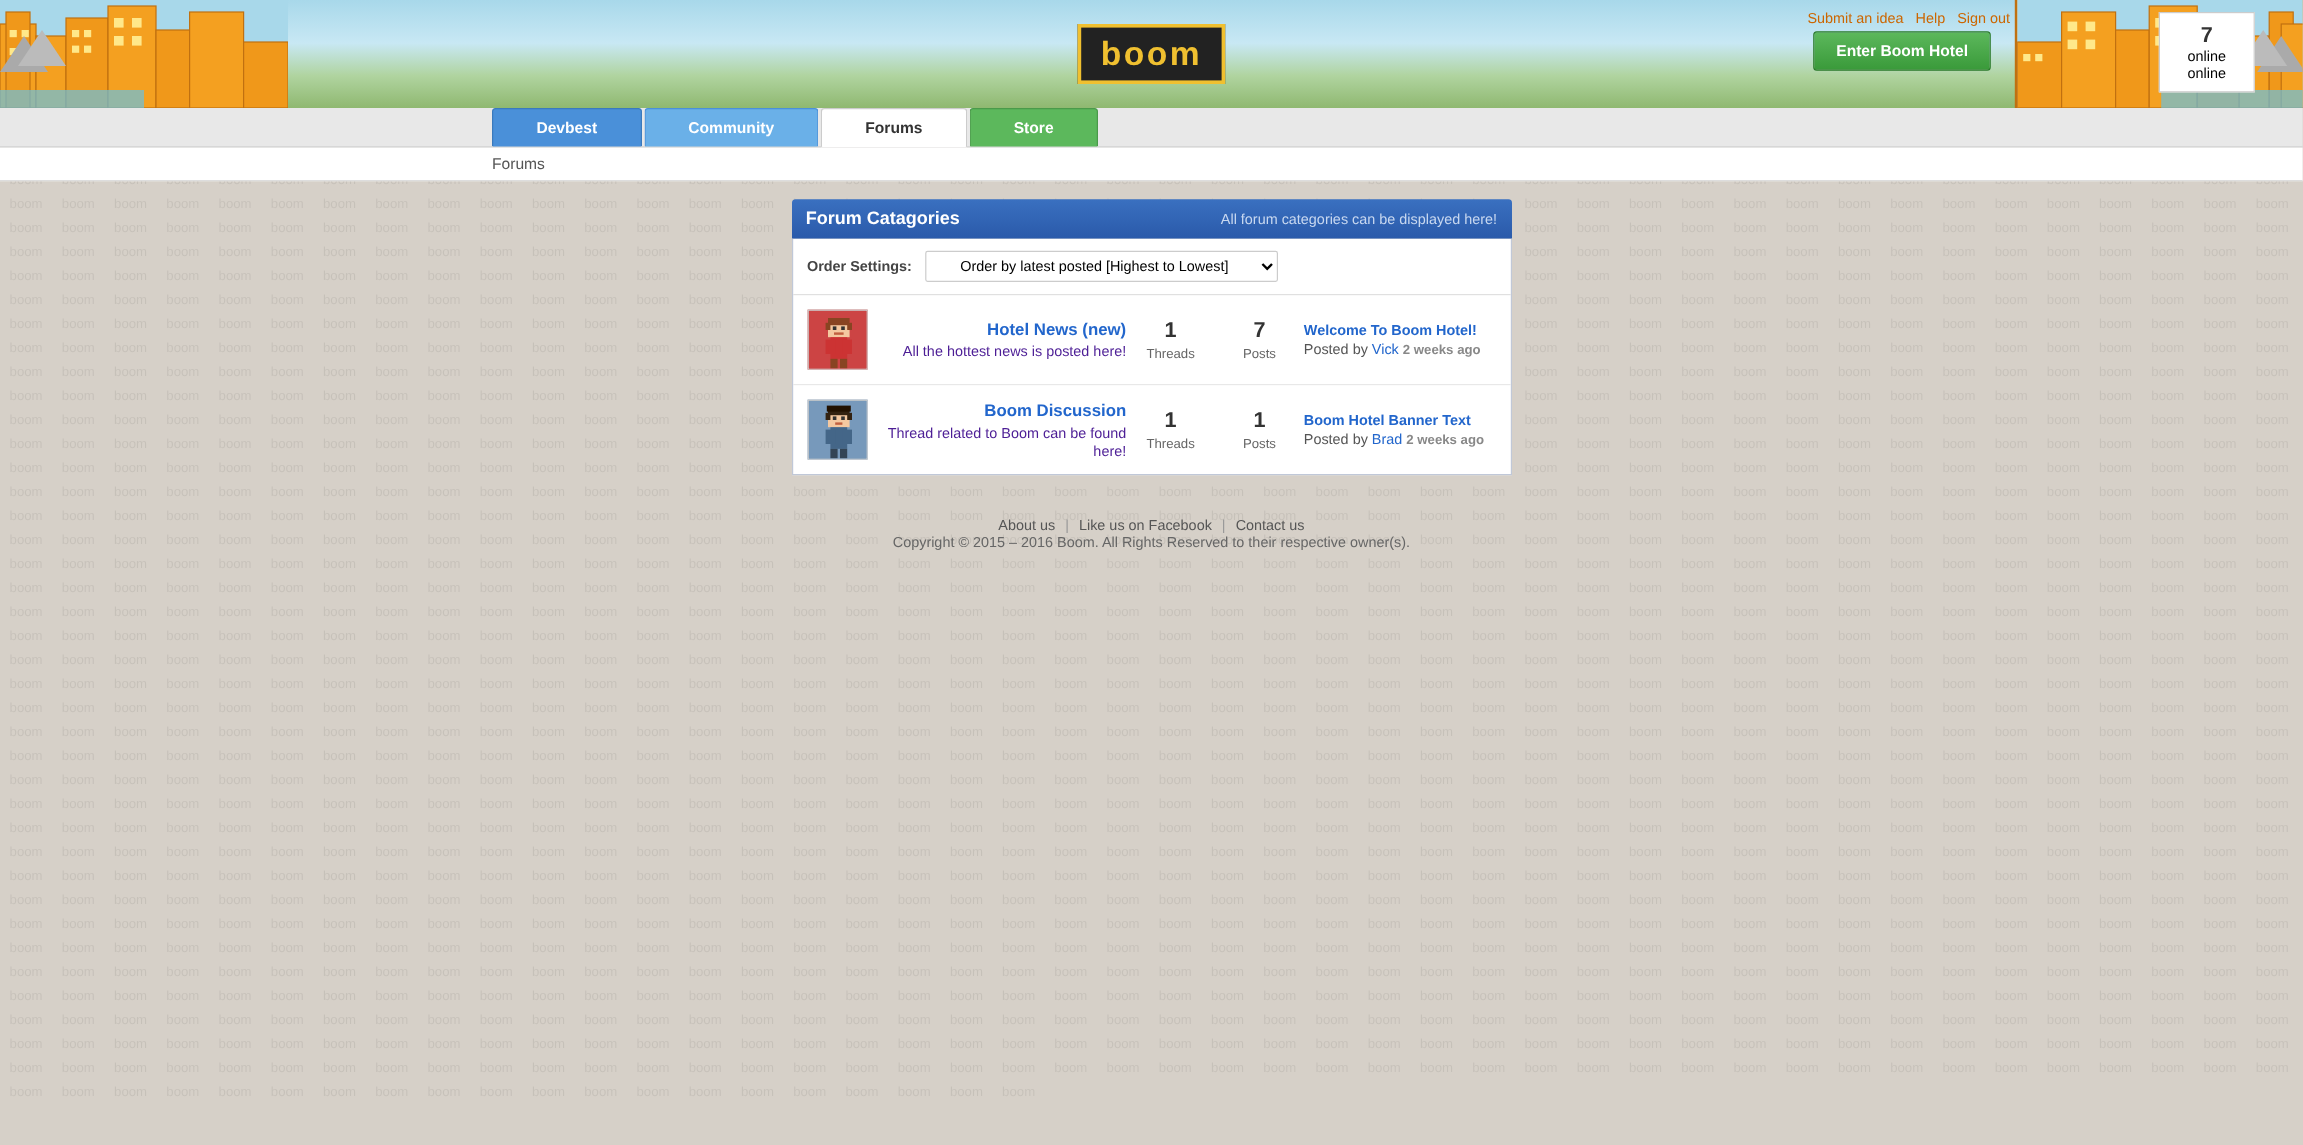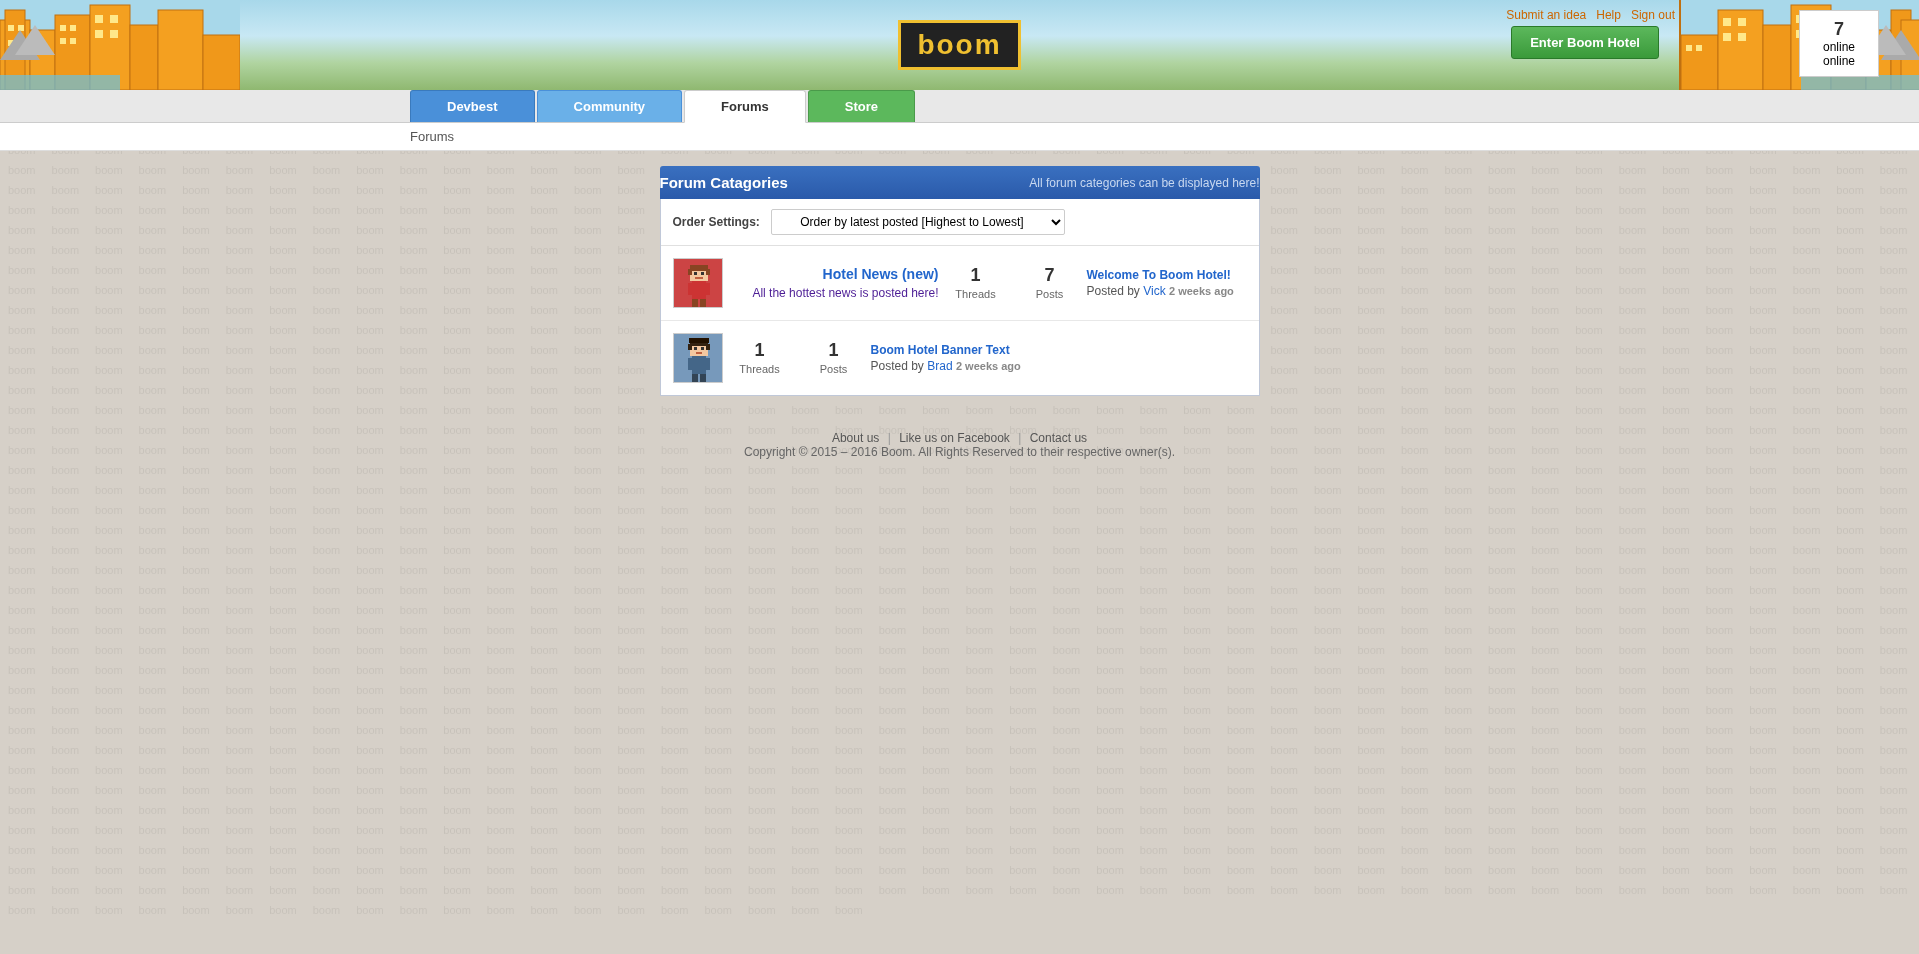--- a/index.html
+++ b/index.html
@@ -150,21 +150,21 @@
     
     .main-content {
       max-width: 620px;
       margin: 15px auto;
       padding: 0 10px;
     }
 
     .forum-categories-header {
       background: linear-gradient(180deg, #3a70c0 0%, #2a5aaa 100%);
       color: white;
-      padding: 8px 0;
+      padding: 8px 12px;
       font-size: 15px;
       font-weight: bold;
       display: flex;
       justify-content: space-between;
       align-items: center;
       border-radius: 3px 3px 0 0;
     }
 
     .forum-categories-header .notice {
       font-size: 12px;
@@ -2526,20 +2526,24 @@
           <rect x="22" y="18" width="6" height="2" fill="#c06040"></rect>
 
           <rect x="16" y="6" width="18" height="6" fill="#332211"></rect>
           <rect x="14" y="10" width="4" height="6" fill="#332211"></rect>
           <rect x="32" y="10" width="4" height="6" fill="#332211"></rect>
 
           <rect x="15" y="4" width="20" height="5" fill="#221100"></rect>
         </svg>
       </div>
 
+      <div class="forum-info">
+        <a class="forum-title" href="#">Boom Discussion</a>
+        <span class="forum-desc">Thread related to Boom can be found here!</span>
+      </div>
 
       <div class="forum-stats">
         <div class="stat-block">
           <span class="stat-number">1</span>
           <span class="stat-label">Threads</span>
         </div>
         <div class="stat-block">
           <span class="stat-number">1</span>
           <span class="stat-label">Posts</span>
         </div>

